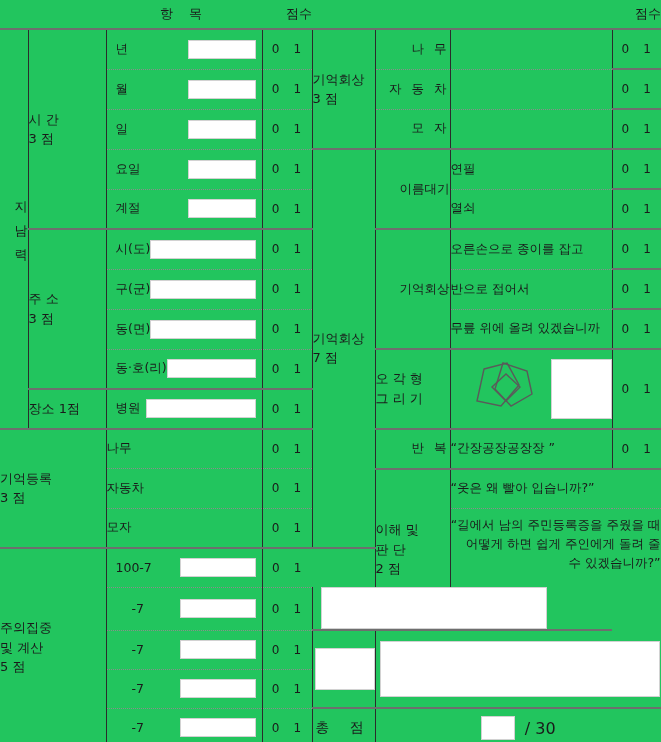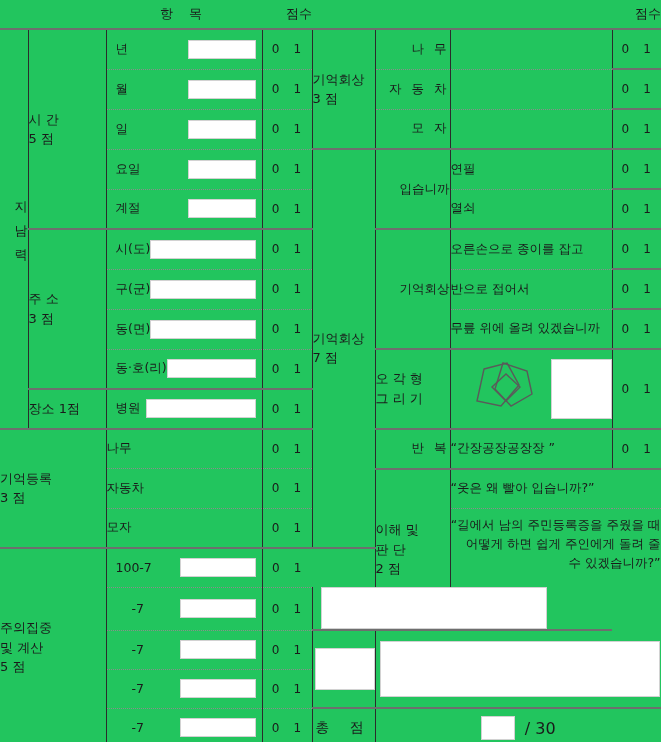--- a/index.html
+++ b/index.html
@@ -142,21 +142,21 @@
     <td class="no-b"></td>
     <td class="no-b"></td>
     <td class="no-b c bl">점수</td>
   </tr>
 
   <tr>
     <td class="bt bb vert-cell c" rowspan="10">
       <span class="vert-text">지남력</span>
     </td>
     <td class="bt bb bl cat" rowspan="5">시 간
-5 점</td>
+3 점</td>
     <td class="bt dbb bl">
       <div class="item-row-inner">
         <span class="lbl">년</span>
         <span class="bx ibox ibox-w1"></span>
       </div>
     </td>
     <td class="bt dbb bl score-cell">
       <span class="sc0">0</span><span>1</span>
     </td>
 
@@ -209,21 +209,21 @@
         <span class="lbl">요일</span>
         <span class="bx ibox ibox-w1"></span>
       </div>
     </td>
     <td class="dbb bl score-cell">
       <span class="sc0">0</span><span>1</span>
     </td>
 
     <td class="bt bb bl cat" rowspan="10">기억회상
 7 점</td>
-    <td class="bt bb bl c" rowspan="2">입습니까</td>
+    <td class="bt bb bl c" rowspan="2">이름대기</td>
     <td class="bt dbb bl pad-l">연필</td>
     <td class="bt bb bl score-cell">
       <span class="sc0">0</span><span>1</span>
     </td>
   </tr>
 
   <tr>
     <td class="bb bl">
       <div class="item-row-inner">
         <span class="lbl">계절</span>

